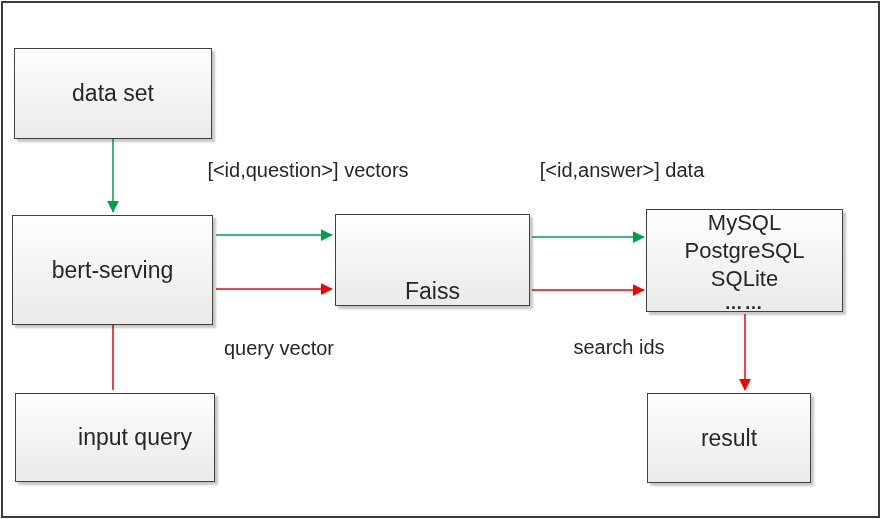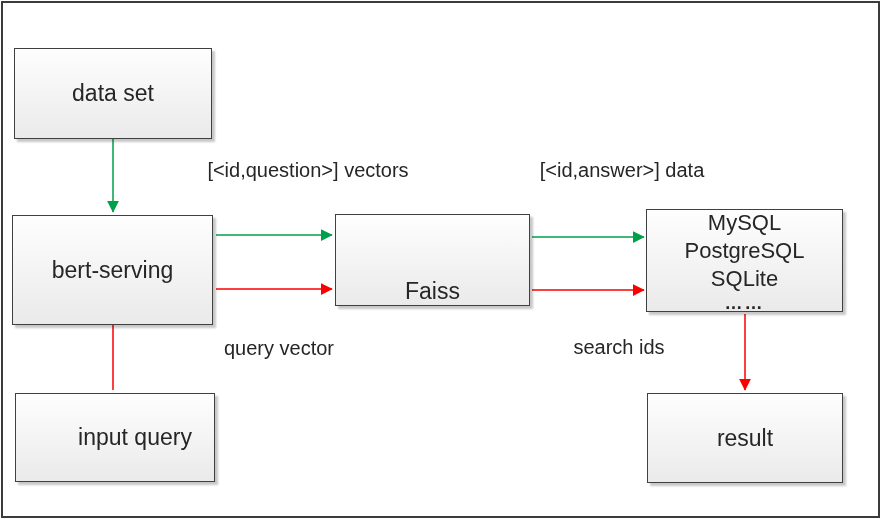--- a/index.html
+++ b/index.html
@@ -30,21 +30,21 @@
     text-align: center;
     font-size: 23px;
     white-space: nowrap;
   }
   .node-dataset { left: 14px;  top: 36px;  width: 198px; height: 91px; margin-top: 12px; }
   .node-bert    { left: 12px;  top: 215px; width: 201px; height: 110px; }
   .node-faiss   { left: 335px; top: 214px; width: 195px; height: 92px; align-items: flex-end; }
   .node-db      { left: 646px; top: 209px; width: 197px; height: 103px;
                   flex-direction: column; font-size: 22px; line-height: 28px; }
   .node-input   { left: 15px;  top: 393px; width: 200px; height: 89px; padding-left: 40px; }
-  .node-result  { left: 647px; top: 393px; width: 196px; height: 90px; }
+  .node-result  { left: 647px; top: 393px; width: 164px; height: 90px; }
   .db-line { display: block; }
   .db-dots { display: block; line-height: 20px; font-weight: bold; font-size: 18px; letter-spacing: 2px; }
   .edge-label {
     position: absolute;
     transform: translate(-50%, -50%);
     font-size: 20px;
     white-space: nowrap;
   }
   .label-vectors   { left: 308px; top: 170px; }
   .label-data      { left: 622px; top: 170px; }

